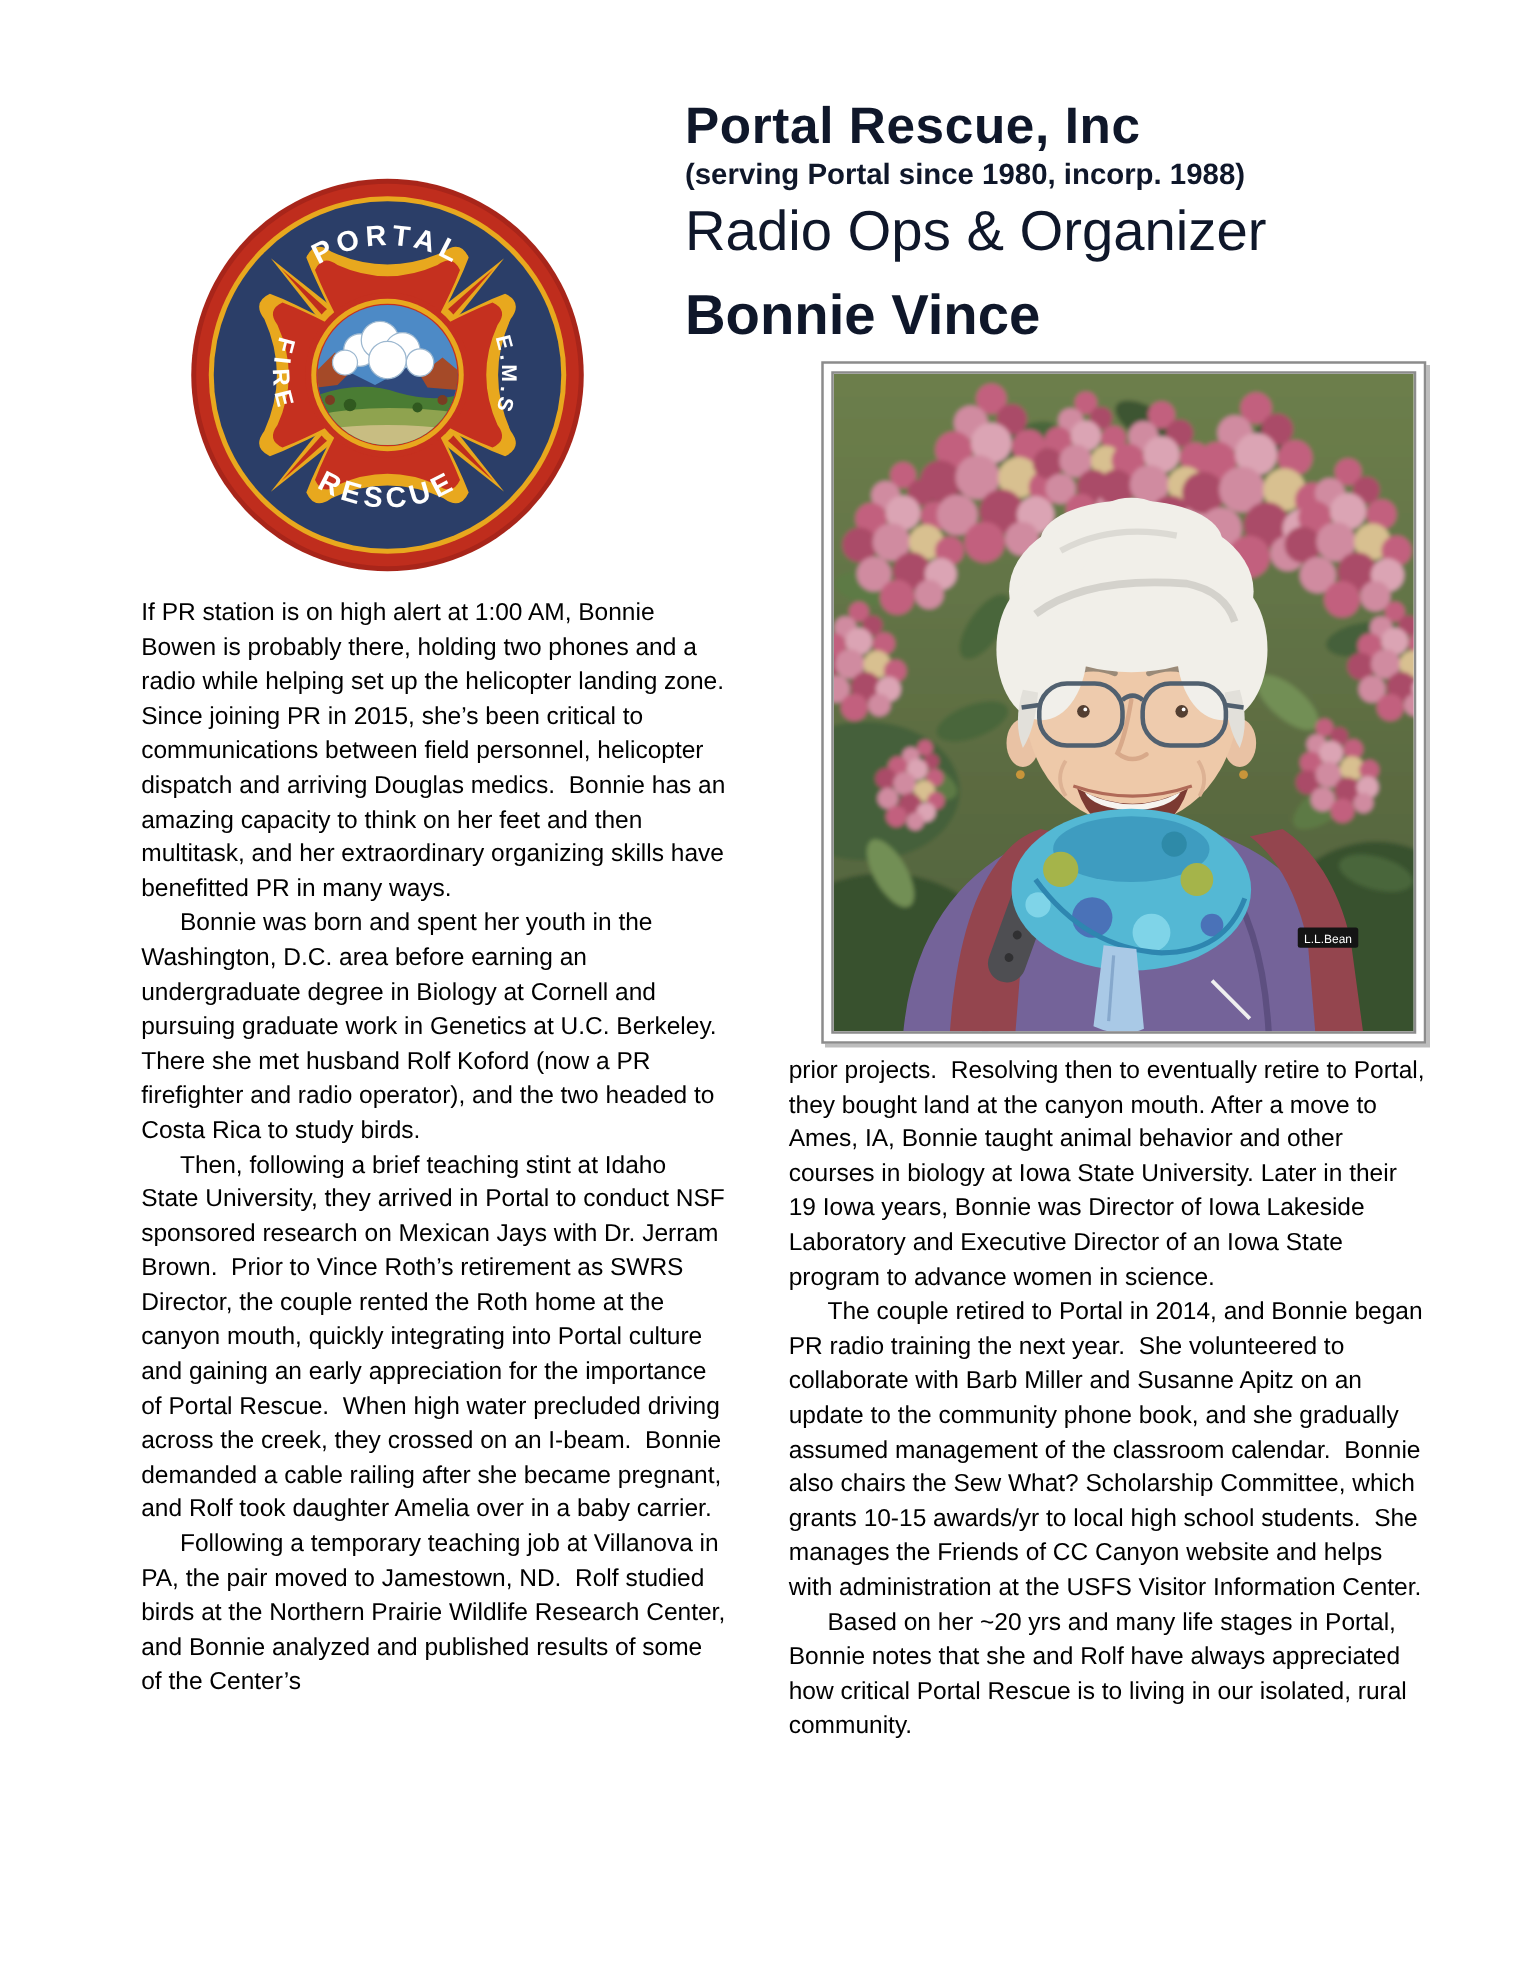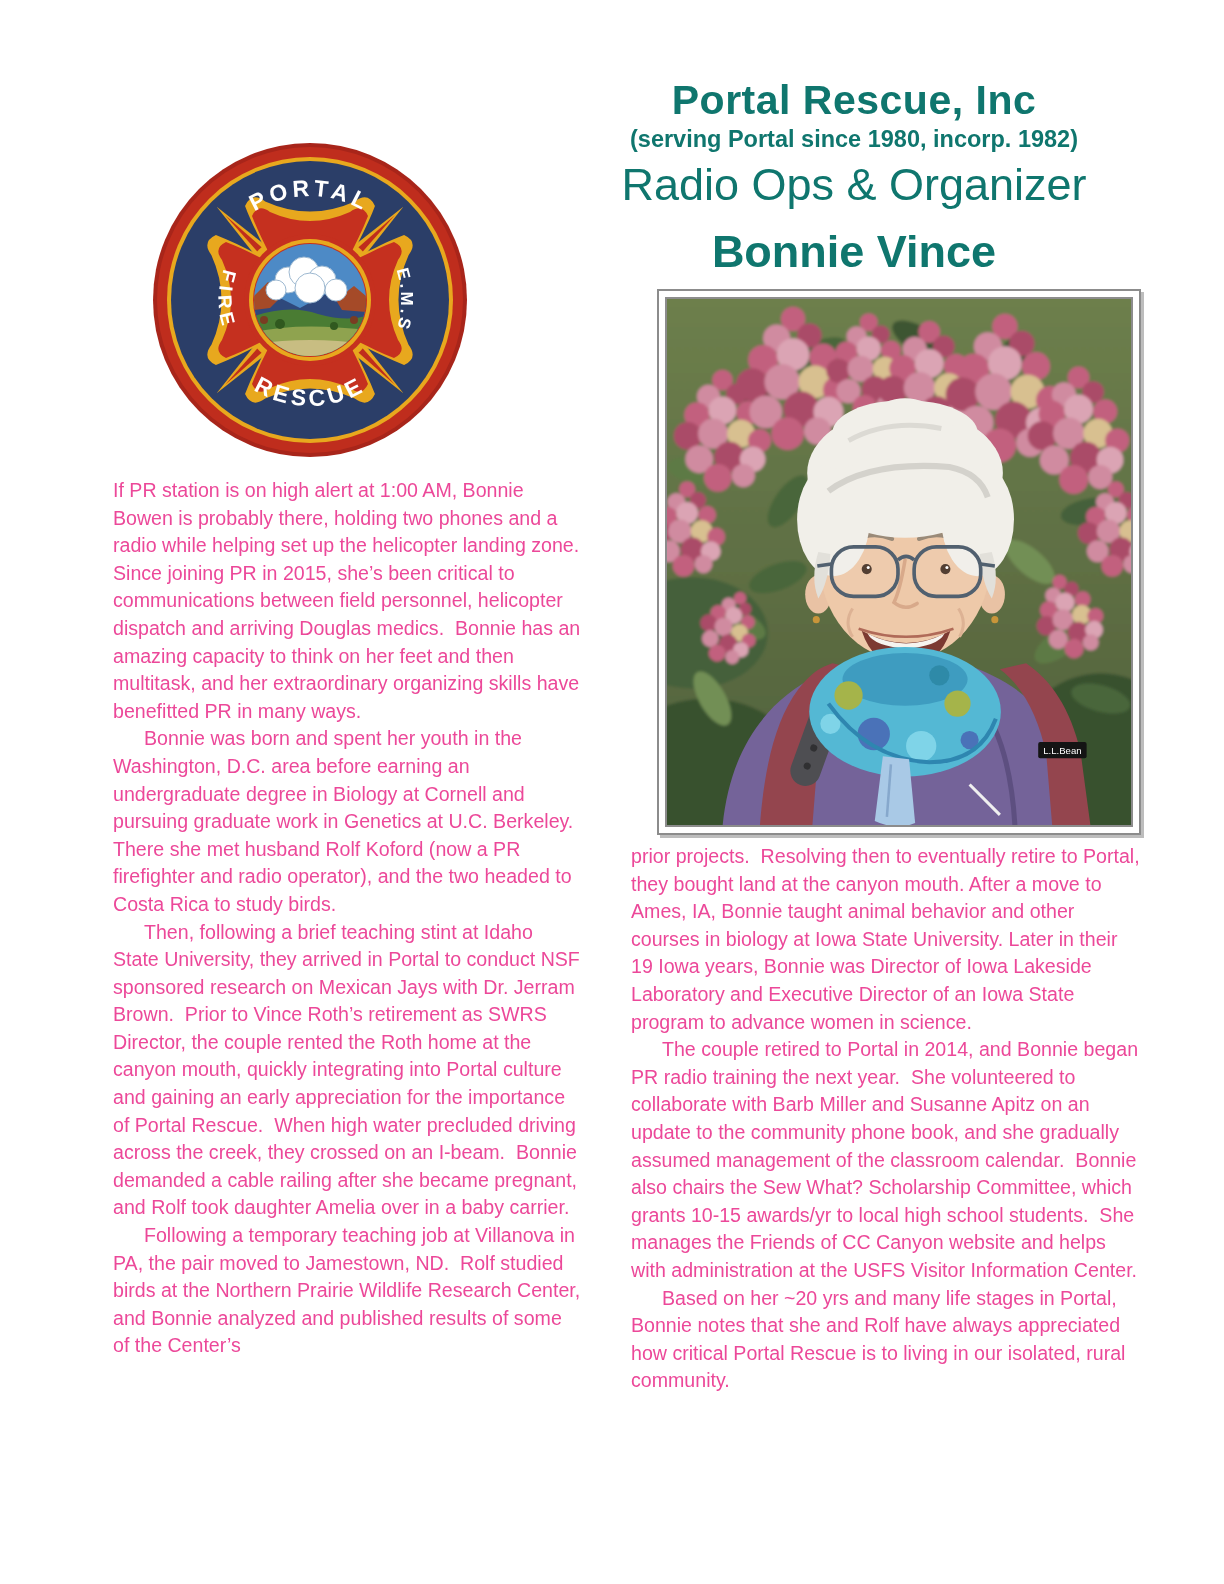--- a/index.html
+++ b/index.html
@@ -2,51 +2,51 @@
 <html><head>
 <meta charset="utf-8">
 <style>
   html,body{margin:0;padding:0;background:#e8e8e8;}
   .page{
     position:relative;width:1224px;height:1584px;background:#ffffff;
     font-family:"Liberation Sans",sans-serif;color:#1c1c1c;overflow:hidden;
     margin:0 auto;
   }
   
-  .header{position:absolute;left:548px;top:78px;width:612px;text-align:center;color:#0f766e;}
+  .header{position:absolute;left:548px;top:78px;width:612px;color:#0f172a;}
   .org{font-size:41px;font-weight:bold;line-height:1.08;letter-spacing:0.5px;}
   .tagline{font-size:23.5px;font-weight:bold;margin-top:5px;line-height:1.1;}
   .role{font-size:45px;font-weight:normal;margin-top:7px;line-height:1.1;}
   .pname{font-size:45px;font-weight:bold;margin-top:17px;line-height:1.1;}
   
   .patch{position:absolute;left:150px;top:140px;width:320px;height:320px;}
   
   .photo-frame{
     position:absolute;left:633px;top:289px;width:468px;height:530px;
     border:2px solid #8c8c8c;background:#ffffff;padding:6px;
     box-shadow:3px 3px 0 #bdbdbd;
     margin-left:24px;
   }
   .photo-inner{width:100%;height:100%;border:2px solid #8c8c8c;box-sizing:border-box;overflow:hidden;}
   .photo-inner svg{display:block;width:100%;height:100%;}
   
-  .col{position:absolute;font-size:19.6px;line-height:27.6px;color:#ec4899;}
+  .col{position:absolute;font-size:19.6px;line-height:27.6px;color:#000000;}
   .col p{margin:0;white-space:pre-wrap;}
   .col p + p{text-indent:31px;}
   .col-left{left:113px;top:477px;width:470px;}
   .col-right{left:631px;top:843px;width:510px;}
 </style>
 </head>
 <body>
 
 <div class="page">
 
   <div class="header">
     <div class="org">Portal Rescue, Inc</div>
-    <div class="tagline">(serving Portal since 1980, incorp. 1982)</div>
+    <div class="tagline">(serving Portal since 1980, incorp. 1988)</div>
     <div class="role">Radio Ops &amp; Organizer</div>
     <div class="pname">Bonnie Vince</div>
   </div>
 
   <div class="patch">
     <svg viewBox="-160 -160 320 320" aria-hidden="true">
       <defs>
         <path id="armUp" d="M -26,-14 C -36,-40 -48,-58 -58,-84 Q -52,-97 -40,-88 Q -20,-79 0,-79 Q 20,-79 40,-88 Q 52,-97 58,-84 C 48,-58 36,-40 26,-14 Z"></path>
         <path id="topArc" d="M -104,0 A 104 104 0 0 1 104,0" fill="none"></path>
         <path id="botArc" d="M -106,0 A 106 106 0 0 0 106,0" fill="none"></path>

